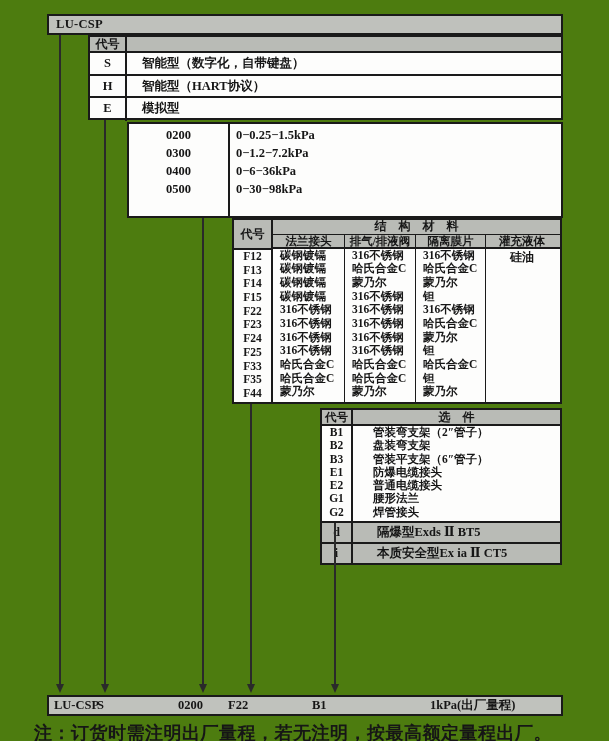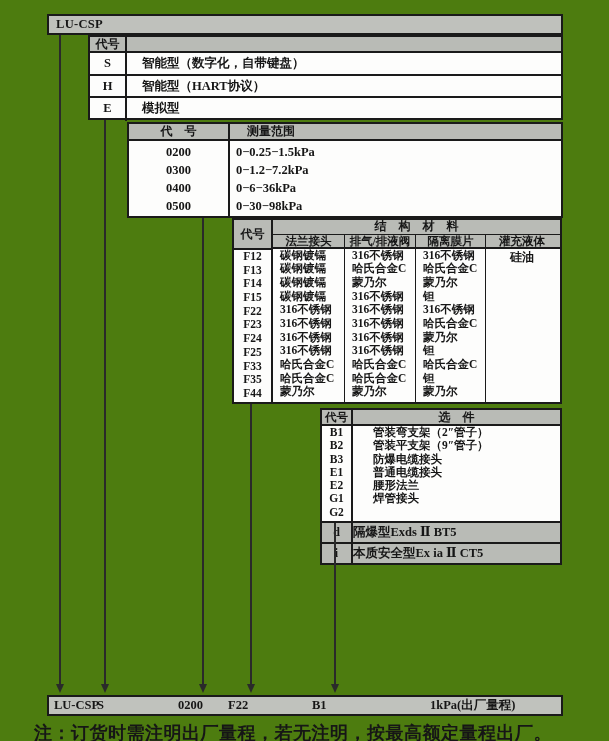--- a/index.html
+++ b/index.html
@@ -59,21 +59,21 @@
   .ot-hlabel { flex:1; text-align:center; font-size:12px; line-height:14px; }
   #options-table .body { display:flex; flex:1; }
   .ot-codes { width:31px; border-right:2px solid #1a1a1a; text-align:center; }
   .ot-codes div { height:13.25px; line-height:13.25px; font-size:11.5px; }
   .ot-items { flex:1; padding-left:20px; }
   .ot-items div { height:13.25px; line-height:13.25px; font-size:11.5px; white-space:nowrap; }
 
   .flag-row { left:320px; width:242px; height:23px; background:#b9bbb6; display:flex; }
   #d-row { top:521px; } #i-row { top:542px; }
   .fr-code { width:31px; border-right:2px solid #1a1a1a; text-align:center; font-size:12px; line-height:18px; }
-  .fr-label { flex:1; padding-left:0; font-size:12.5px; line-height:18px; white-space:nowrap; }
+  .fr-label { flex:1; padding-left:24px; font-size:12.5px; line-height:18px; white-space:nowrap; }
 
   
   .vline { position:absolute; width:2px; background:#2a2a2a; }
   .ahead { position:absolute; width:0; height:0; border-left:4.5px solid transparent;
            border-right:4.5px solid transparent; border-top:9px solid #2a2a2a; }
   #line-1 { left:59px;  top:35px;  height:651px; }  #head-1 { left:56px;  top:684px; }
   #line-2 { left:104px; top:120px; height:566px; }  #head-2 { left:101px; top:684px; }
   #line-3 { left:202px; top:218px; height:468px; }  #head-3 { left:199px; top:684px; }
   #line-4 { left:250px; top:404px; height:282px; }  #head-4 { left:247px; top:684px; }
   #line-5 { left:334px; top:523px; height:163px; }  #head-5 { left:331px; top:684px; }
@@ -107,24 +107,20 @@
       <div class="tt-code">H</div>
       <div class="tt-desc">智能型（HART协议）</div>
     </div>
     <div class="row r">
       <div class="tt-code">E</div>
       <div class="tt-desc">模拟型</div>
     </div>
   </div>
 
   <div class="box" id="range-table">
-    <div class="hdr gray">
-      <div class="rt-hcode">代　号</div>
-      <div class="rt-hlabel">测量范围</div>
-    </div>
     <div class="body">
       <div class="rt-codes">
         <div>0200</div>
         <div>0300</div>
         <div>0400</div>
         <div>0500</div>
       </div>
       <div class="rt-ranges">
         <div>0−0.25−1.5kPa</div>
         <div>0−1.2−7.2kPa</div>
@@ -216,21 +212,22 @@
         <div>B1</div>
         <div>B2</div>
         <div>B3</div>
         <div>E1</div>
         <div>E2</div>
         <div>G1</div>
         <div>G2</div>
       </div>
       <div class="ot-items">
         <div>管装弯支架（2″管子）</div>
-        <div>管装平支架（9″管子）</div>
+        <div>盘装弯支架</div>
+        <div>管装平支架（6″管子）</div>
         <div>防爆电缆接头</div>
         <div>普通电缆接头</div>
         <div>腰形法兰</div>
         <div>焊管接头</div>
       </div>
     </div>
   </div>
 
   <div class="box flag-row" id="d-row">
     <div class="fr-code">d</div>

